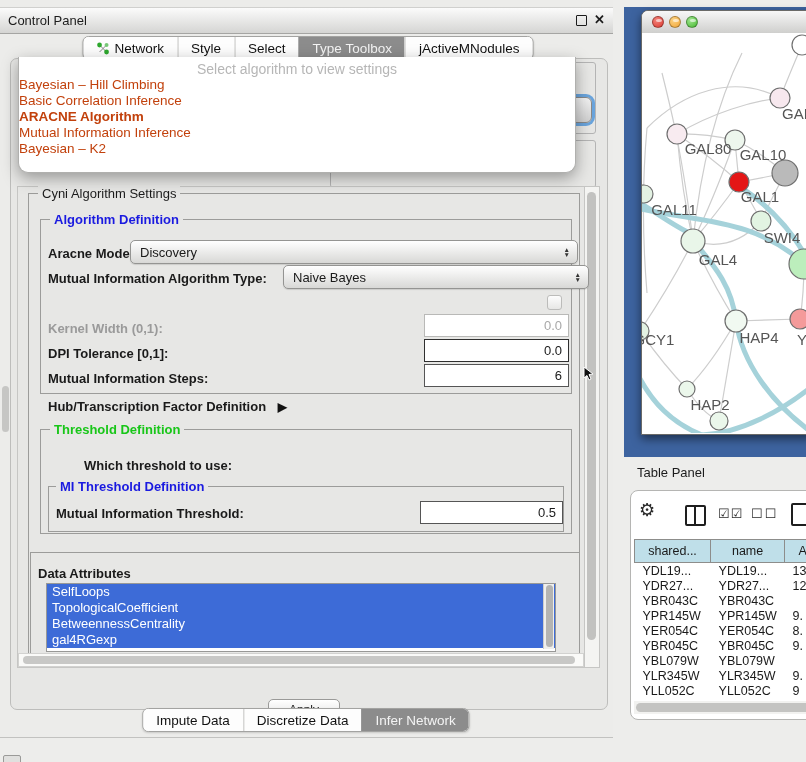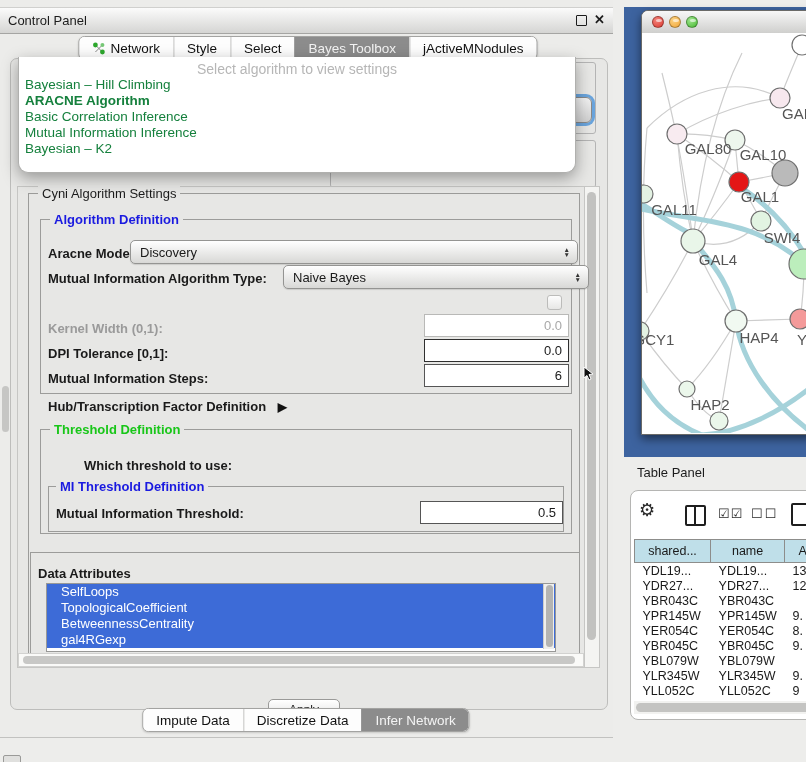--- a/index.html
+++ b/index.html
@@ -23,21 +23,21 @@
   #bottom-tabs{left:306px;top:708px;transform:translateX(-50%);}
   #card{left:10px;top:58px;width:596px;height:650px;background:#e7e7e5;border:1px solid #bdbdbb;border-radius:7px;}
   
   .ghost-group{border:1px solid #b4b4b4;border-radius:3px;background:transparent;z-index:5;}
   #ghost-combo{left:566px;top:97px;width:24px;height:24px;border-radius:6px;z-index:5;
                background:linear-gradient(#f2f2f2,#cfcfcf);box-shadow:0 0 0 3px #6aa4dc;border:1px solid #888;}
   
   #popup{left:18px;top:57px;width:556px;height:115px;background:#fff;border:1px solid #b0b0ae;
          border-top:none;border-radius:0 0 10px 10px;box-shadow:0 5px 16px rgba(0,0,0,0.35);z-index:50;}
   #popup-placeholder{width:100%;text-align:center;color:#b6b6b6;font-size:14px;margin-top:4px;}
-  .popup-item{font-size:13.5px;line-height:16px;padding-left:6px;color:#15803d;white-space:nowrap;}
+  .popup-item{font-size:13.5px;line-height:16px;padding-left:0;color:#c2410c;white-space:nowrap;}
   .popup-item.bold{font-weight:bold;}
   
   #vp{left:17px;top:186px;width:566px;height:480px;background:#e7e7e5;border:1px solid #c6c6c4;z-index:10;}
   #vscroll{left:584px;top:186px;width:14px;height:480px;background:#f4f4f2;border:1px solid #c6c6c4;z-index:10;}
   #vscroll-thumb{left:2px;top:5px;width:9px;height:448px;background:#c2c2c0;border-radius:5px;position:absolute;}
   #left-thumb{left:2px;top:386px;width:7px;height:46px;background:#c6c6c4;border-radius:4px;z-index:10;}
   .groupbox{border:1px solid #9c9c9a;z-index:11;}
   .group-title{position:absolute;background:#e7e7e5;padding:0 4px;font-size:13px;z-index:12;white-space:nowrap;}
   .t-blue{color:#1a1ae0;font-weight:bold;}
   .t-green{color:#18c618;font-weight:bold;}
@@ -50,21 +50,21 @@
            font-size:6.5px;line-height:5px;color:#333;}
   .field{position:absolute;z-index:12;height:21px;background:#fff;border:1px solid #2f2f2f;
          font-size:13px;text-align:right;padding-right:6px;line-height:21px;}
   .field.dis{border:1px solid #b9b9b7;color:#a8a8a8;}
   .checkbox{position:absolute;z-index:12;width:13px;height:13px;border:1px solid #bcbcba;border-radius:3px;
             background:linear-gradient(#fdfdfd,#e7e7e5);}
   .arrow-right{font-size:12px;color:#111;}
   .arrow-down{font-size:10px;color:#111;}
   #attr-list{left:46px;top:583px;width:508px;height:67px;background:#fff;border:1px solid #98
   9896;border:1px solid #989896;z-index:12;overflow:hidden;}
-  .attr-item{font-size:13px;line-height:16px;padding-left:14px;color:#000;}
+  .attr-item{font-size:13px;line-height:16px;padding-left:5px;color:#000;}
   .attr-item.sel{background:#3d6bd7;color:#fff;}
   #attr-scroll{left:543px;top:584px;width:10px;height:65px;background:#efefed;z-index:13;border-left:1px solid #ccc;}
   #attr-thumb{position:absolute;left:1.5px;top:1px;width:7px;height:62px;background:#b4b4b2;border-radius:4px;}
   #hscroll{left:18px;top:653px;width:564px;height:12px;background:#fafaf8;border:1px solid #d2d2d0;z-index:12;}
   #hscroll-thumb{position:absolute;left:4px;top:1.5px;width:552px;height:8px;background:#c8c8c6;border-radius:4px;}
   #apply-btn{left:268px;top:675px;width:70px;height:22px;border:1px solid #9a9a98;border-radius:5px;
              background:linear-gradient(#ffffff,#dcdcda);font-size:12px;text-align:center;line-height:21px;z-index:12;margin-top:24px;}
   #mini-icon{left:3px;top:755px;width:16px;height:10px;border:1px solid #9a9a98;border-radius:2px;background:#e0e0de;}
   #cursor{left:583px;top:367px;z-index:60;}
   
@@ -123,33 +123,33 @@
           </svg>
           <span>Network</span>
         </div>
         <div class="tab">
           <span>Style</span>
         </div>
         <div class="tab">
           <span>Select</span>
         </div>
         <div class="tab sel">
-          <span>Bayes Toolbox</span>
+          <span>Type Toolbox</span>
         </div>
         <div class="tab">
           <span>jActiveMNodules</span>
         </div>
       </div>
 
     <div id="popup" class="abs">
       <div id="popup-placeholder">Select algorithm to view settings</div>
       <div id="popup-items">
           <div class="popup-item">Bayesian – Hill Climbing</div>
+          <div class="popup-item">Basic Correlation Inference</div>
           <div class="popup-item bold">ARACNE Algorithm</div>
-          <div class="popup-item">Basic Correlation Inference</div>
           <div class="popup-item">Mutual Information Inference</div>
           <div class="popup-item">Bayesian – K2</div>
         </div>
     </div>
 
     <div id="vp" class="abs"></div>
     <div id="vscroll" class="abs">
         <div id="vscroll-thumb"></div>
       </div>
     <div id="left-thumb" class="abs"></div>

